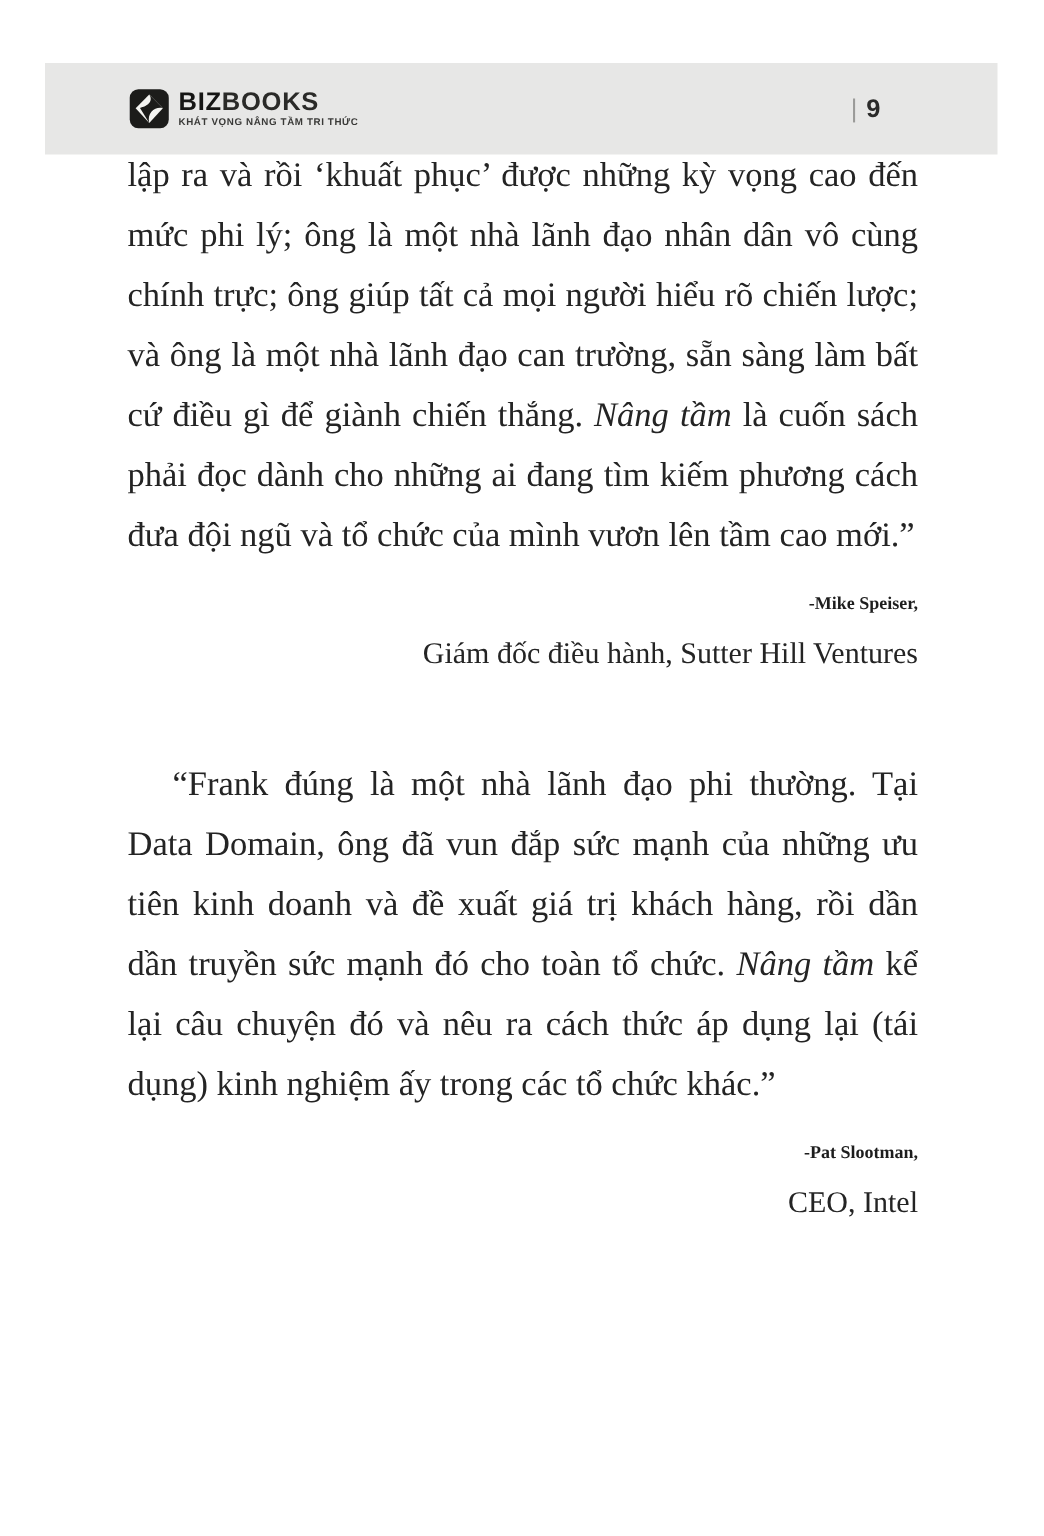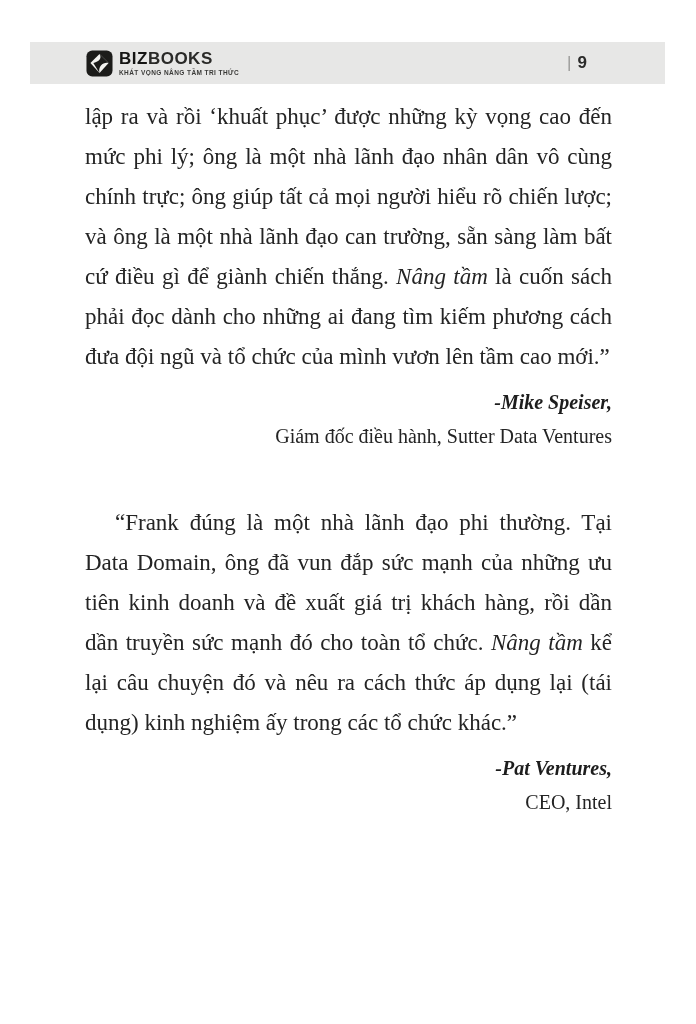--- a/index.html
+++ b/index.html
@@ -7,21 +7,21 @@
   body {
     width: 696px; height: 1024px;
     font-family: "Liberation Serif", serif;
     color: #1f1f1f;
     overflow: hidden;
   }
   .page { position: relative; width: 696px; height: 1024px; background: #fff; }
 
   
   .header {
-    position: absolute; top: 42px; left: 30px; right: 31px; height: 42px;
+    position: absolute; top: 42px; left: 30px; right: 31px; height: 61px;
     background: #e7e7e6;
     display: flex; align-items: center; justify-content: space-between;
     padding: 0 78px 0 56px;
   }
   .brand { display: flex; align-items: center; gap: 6px; }
   .logo-icon { display: inline-flex; width: 27px; height: 27px; }
   .brand-text { display: flex; flex-direction: column; line-height: 1; }
   .brand-name {
     font-family: "Liberation Sans", sans-serif;
     font-size: 17px; letter-spacing: 0.5px; color: #151514;
@@ -45,22 +45,22 @@
     position: absolute; top: 97px; left: 85px; width: 527px;
   }
   .para {
     font-size: 23px; line-height: 40px;
     text-align: justify; text-justify: inter-word;
     color: #242424;
   }
   .para.indent { text-indent: 30px; }
   .ital { font-style: italic; }
   .attr-name {
-    font-size: 20px; line-height: 34px; margin-top: 8px;
-    text-align: right; font-weight: 700; font-style: italic; color: #1d1d1d;
+    font-size: 12px; line-height: 34px; margin-top: 8px;
+    text-align: right; font-weight: 700; color: #1d1d1d;
   }
   .attr-role {
     font-size: 20px; line-height: 34px;
     text-align: right; color: #242424;
   }
   .gap-large { margin-bottom: 50px; }
   .gap-small { margin-bottom: 12px; }
 </style>
 </head>
 <body>
@@ -81,21 +81,21 @@
         <div class="tagline">KHÁT VỌNG NÂNG TẦM TRI THỨC</div>
       </div>
     </div>
     <div class="page-num"><span class="sep">|</span><span class="num">9</span></div>
   </header>
 
   <main class="content">
 
     <p class="para"><span>lập ra và rồi ‘khuất phục’ được những kỳ vọng cao đến mức phi lý; ông là một nhà lãnh đạo nhân dân vô cùng chính trực; ông giúp tất cả mọi người hiểu rõ chiến lược; và ông là một nhà lãnh đạo can trường, sẵn sàng làm bất cứ điều gì để giành chiến thắng. </span><span class="ital">Nâng tầm</span><span> là cuốn sách phải đọc dành cho những ai đang tìm kiếm phương cách đưa đội ngũ và tổ chức của mình vươn lên tầm cao mới.”</span></p>
     <p class="attr-name">-Mike Speiser,</p>
-    <p class="attr-role gap-large">Giám đốc điều hành, Sutter Data Ventures</p>
+    <p class="attr-role gap-large">Giám đốc điều hành, Sutter Hill Ventures</p>
 
     <p class="para indent"><span>“Frank đúng là một nhà lãnh đạo phi thường. Tại Data Domain, ông đã vun đắp sức mạnh của những ưu tiên kinh doanh và đề xuất giá trị khách hàng, rồi dần dần truyền sức mạnh đó cho toàn tổ chức. </span><span class="ital">Nâng tầm</span><span> kể lại câu chuyện đó và nêu ra cách thức áp dụng lại (tái dụng) kinh nghiệm ấy trong các tổ chức khác.”</span></p>
-    <p class="attr-name">-Pat Ventures,</p>
+    <p class="attr-name">-Pat Slootman,</p>
     <p class="attr-role gap-small">CEO, Intel</p>
 
 
   </main>
 </div>
 
 </body></html>

